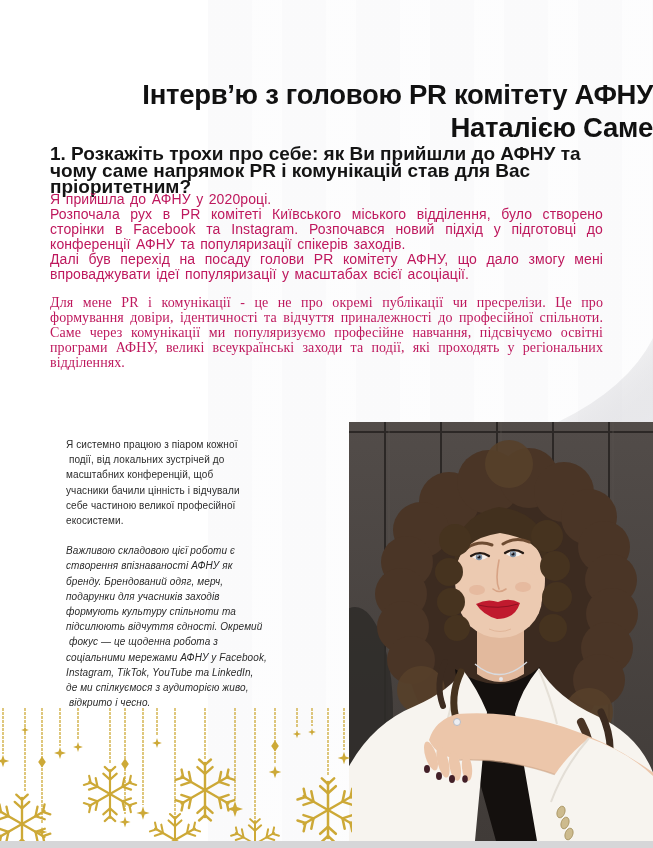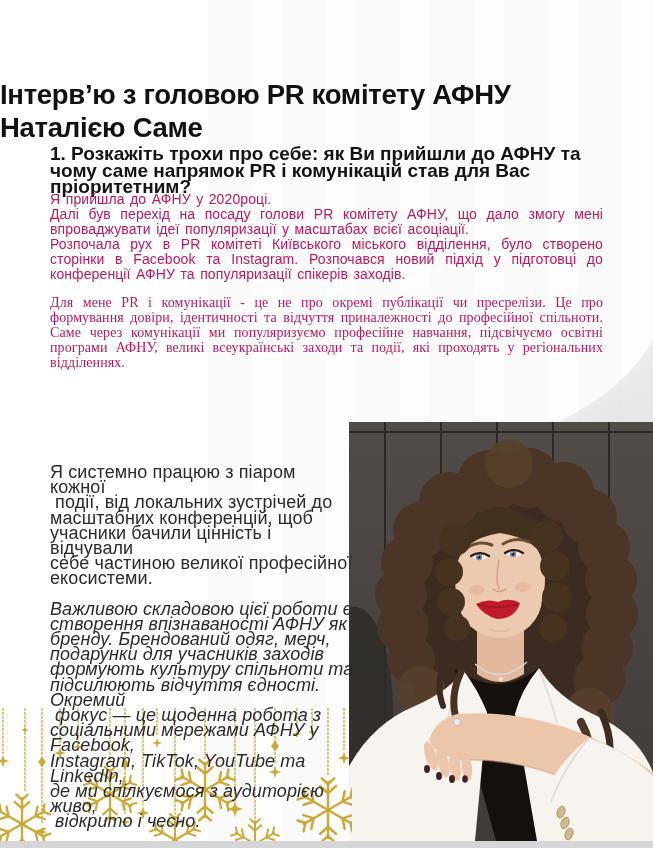--- a/index.html
+++ b/index.html
@@ -10,38 +10,38 @@
     color:var(--ink,#222);
   }
   .bg-stripes{
     position:absolute;top:0;bottom:7px;left:208px;right:0;z-index:0;
     background:repeating-linear-gradient(90deg,
       #f6f6f8 0px,#f6f6f8 44px,#fbfbfc 44px,#fbfbfc 74px);
     opacity:.55;
   }
   .page-curl{position:absolute;right:0;top:338px;width:95px;height:84px;z-index:0;}
   .article-title{
-    position:absolute;top:60px;left:0;right:0;z-index:2;
-    text-align:left;font-weight:bold;color:var(--title-ink,#111);
+    position:absolute;top:60px;left:12px;right:0;z-index:2;
+    text-align:right;font-weight:bold;color:var(--title-ink,#111);
     font-size:27.5px;line-height:33px;letter-spacing:-0.3px;
   }
   .interview-question{
     position:absolute;top:146px;left:50px;width:558px;z-index:2;
     font-weight:bold;font-size:19px;line-height:16.5px;color:#141414;
   }
   .answer-block-a{
     position:absolute;top:192px;left:50px;width:553px;z-index:2;
     font-size:14px;line-height:14.9px;text-align:justify;
     letter-spacing:.1px;word-spacing:1.5px;color:#be185d;
   }
   .answer-block-a p{margin:0;}
   .answer-block-a p.gap{margin-top:15px;font-family:Liberation Serif, serif;}
   .answer-narrow{
-    position:absolute;top:437px;left:50px;width:304px;z-index:2;
-    font-size:18px;line-height:15.2px;letter-spacing:.1px;color:#2b2b2b;margin-top:28px;
+    position:absolute;top:437px;left:66px;width:304px;z-index:2;
+    font-size:10px;line-height:15.2px;letter-spacing:.1px;color:#2b2b2b;
   }
   .answer-narrow p{margin:0;white-space:pre-wrap;}
   .answer-narrow p.gap{margin-top:15px;font-style:italic;}
   .portrait-photo{position:absolute;left:349px;top:422px;width:304px;height:419px;z-index:1;}
   .ornaments{position:absolute;left:0;top:706px;width:352px;height:140px;z-index:1;}
   .footer-strip{
     position:absolute;left:0;right:0;top:841px;height:7px;z-index:3;
     background:var(--strip,#d6d6d8);
   }
 </style>
@@ -63,22 +63,22 @@
 
 <h1 class="article-title">
   <span>Інтерв’ю з головою PR комітету АФНУ</span><br>
   <span>Наталією Саме</span>
 </h1>
 
 <div class="interview-question">1. Розкажіть трохи про себе: як Ви прийшли до АФНУ та чому саме напрямок PR і комунікацій став для Вас пріоритетним?</div>
 
 <div class="answer-block-a">
   <p>Я прийшла до АФНУ у 2020році.</p>
+  <p>Розпочала рух в PR комітеті Київського міського відділення, було створено сторінки в Facebook та Instagram. Розпочався новий підхід у підготовці до конференції АФНУ та популяризації спікерів заходів.</p>
   <p>Далі був перехід на посаду голови PR комітету АФНУ, що дало змогу мені впроваджувати ідеї популяризації у масштабах всієї асоціації.</p>
-  <p>Розпочала рух в PR комітеті Київського міського відділення, було створено сторінки в Facebook та Instagram. Розпочався новий підхід у підготовці до конференції АФНУ та популяризації спікерів заходів.</p>
   <p class="gap">Для мене PR і комунікації - це не про окремі публікації чи пресрелізи. Це про формування довіри, ідентичності та відчуття приналежності до професійної спільноти. Саме через комунікації ми популяризуємо професійне навчання, підсвічуємо освітні програми АФНУ, великі всеукраїнські заходи та події, які проходять у регіональних відділеннях.</p>
 </div>
 
 <div class="answer-narrow">
   <p>Я системно працюю з піаром кожної
  події, від локальних зустрічей до
 масштабних конференцій, щоб
 учасники бачили цінність і відчували
 себе частиною великої професійної
 екосистеми.</p>

